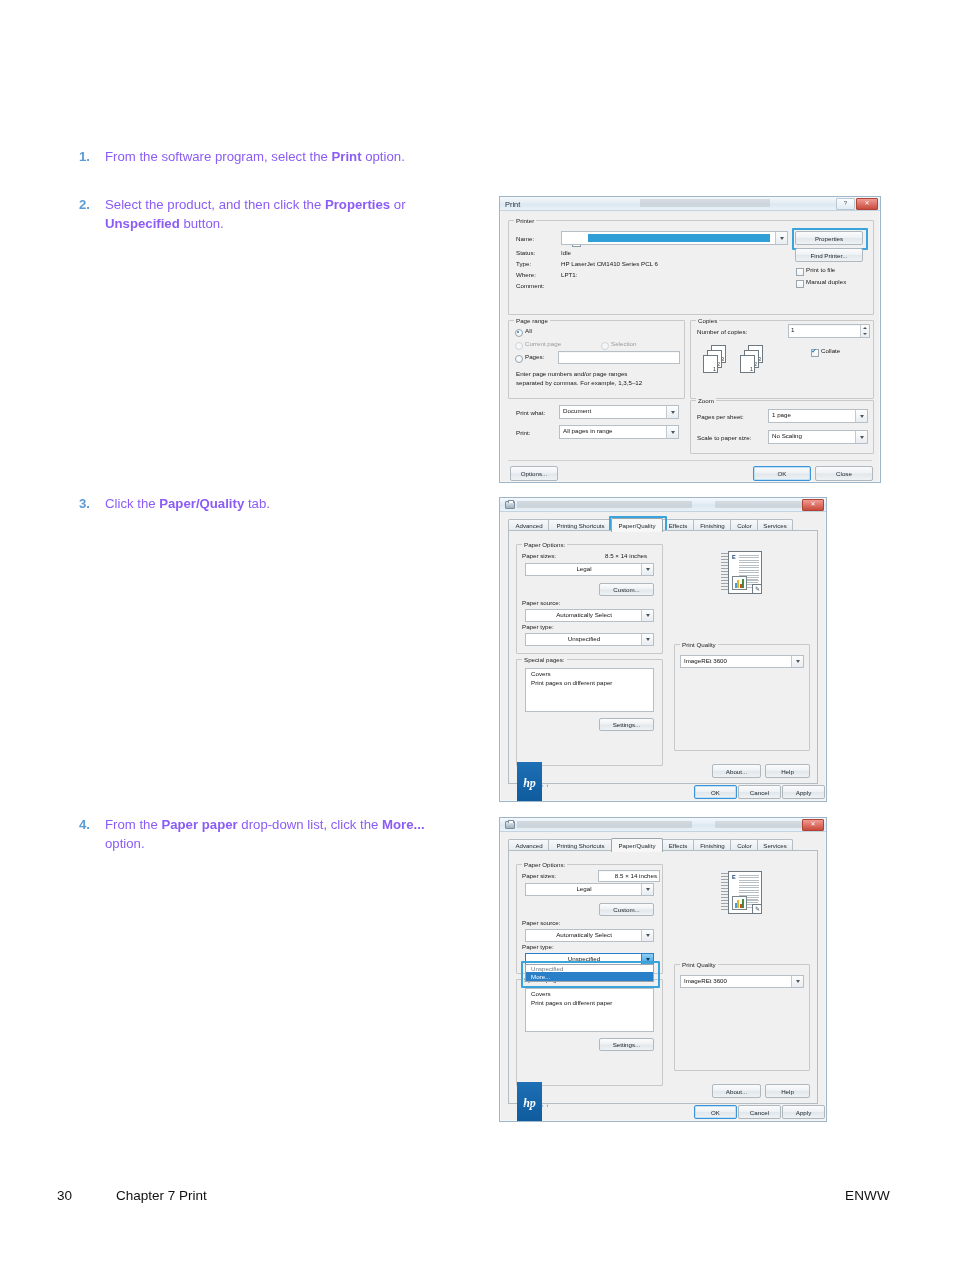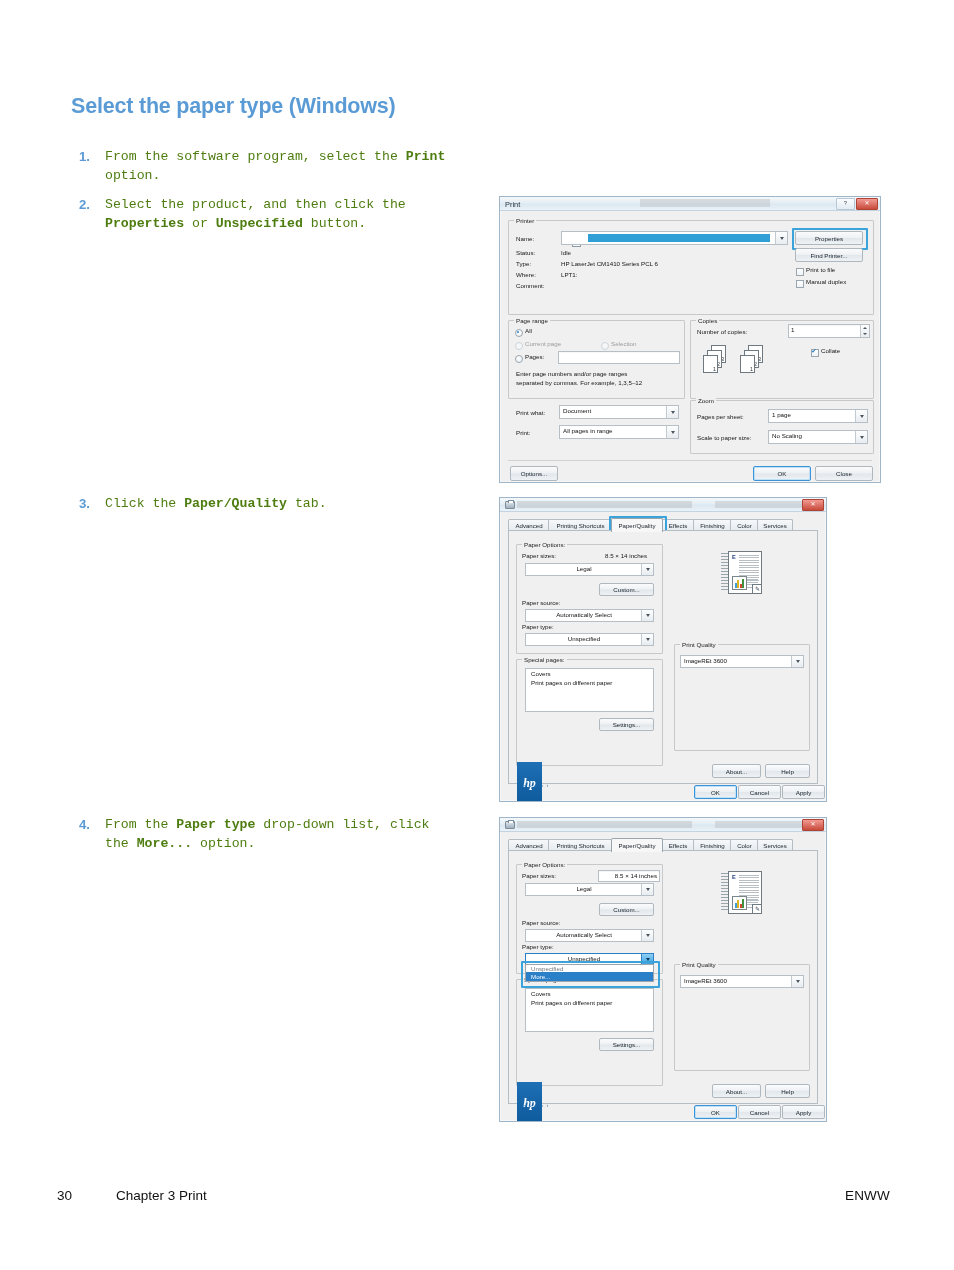--- a/index.html
+++ b/index.html
@@ -19,21 +19,21 @@
     margin:0; padding:0;
     font-size:21.5px; font-weight:bold;
     color:#5b9bd5;
     letter-spacing:-0.2px;
   }
   .step { position:absolute; display:flex; font-size:13.2px; line-height:18.5px; }
   .step .num {
     color:#5b9bd5; font-weight:bold; width:26px; flex:none;
     font-size:13.2px;
   }
-  .step .body { max-width:350px; color:#4d7c0f;font-family:Liberation Mono, monospace; }
+  .step .body { max-width:350px; color:#8b5cf6; }
   .step .body b { font-weight:bold; }
   #step1 { left:79px; top:148px; }
   #step2 { left:79px; top:196px; }
   #step3 { left:79px; top:495px; }
   #step4 { left:79px; top:816px; }
 
   
   .footer { position:absolute; left:57px; right:57px; top:1188px; font-size:13.5px; color:#111; }
   .footer .pg { position:absolute; left:0; top:0;text-align:center; }
   .footer .chap { position:absolute; left:59px; top:0; }
@@ -269,37 +269,36 @@
     position:absolute; font-size:4.2px; color:#1e6fb5; letter-spacing:1.2px;
   }
 
   .sep { position:absolute; height:1px; background:#d2d2d2; }
 </style>
 </head>
 <body>
 
 <div class="page">
 
-  <h1 class="doc-title">Select the paper type (Windows)</h1>
 
   <div class="step" id="step1">
     <div class="num">1.</div>
     <div class="body">From the software program, select the <b>Print</b> option.</div>
   </div>
   <div class="step" id="step2">
     <div class="num">2.</div>
     <div class="body">Select the product, and then click the <b>Properties</b> or <b>Unspecified</b> button.</div>
   </div>
   <div class="step" id="step3">
     <div class="num">3.</div>
     <div class="body">Click the <b>Paper/Quality</b> tab.</div>
   </div>
   <div class="step" id="step4">
     <div class="num">4.</div>
-    <div class="body">From the <b>Paper type</b> drop-down list, click the <b>More...</b> option.</div>
+    <div class="body">From the <b>Paper paper</b> drop-down list, click the <b>More...</b> option.</div>
   </div>
 
   <div class="win" style="left:499px; top:196px; width:380px; height:285px;">
     <div class="titlebar">
       <div class="tb-text" style="font-size:7.4px;">Print</div>
       <div class="winbtns">
         <div class="wbtn">?</div>
         <div class="wbtn close">✕</div>
       </div>
       <div class="redact grey" style="left:140px; top:2px; width:130px; height:8px; opacity:.45;"></div>
@@ -732,17 +731,17 @@
       <div class="btn" style="left:265px; top:253px; width:43px; height:12px;">Help</div>
 
       <div class="btn default" style="left:194px; top:274px; width:41px; height:12px;">OK</div>
       <div class="btn" style="left:238px; top:274px; width:41px; height:12px;">Cancel</div>
       <div class="btn" style="left:282px; top:274px; width:41px; height:12px;">Apply</div>
     </div>
   </div>
 
   <div class="footer">
     <span class="pg">30</span>
-    <span class="chap">Chapter 3   Print</span>
+    <span class="chap">Chapter 7   Print</span>
     <span class="enww">ENWW</span>
   </div>
 
 </div>
 
 </body></html>

